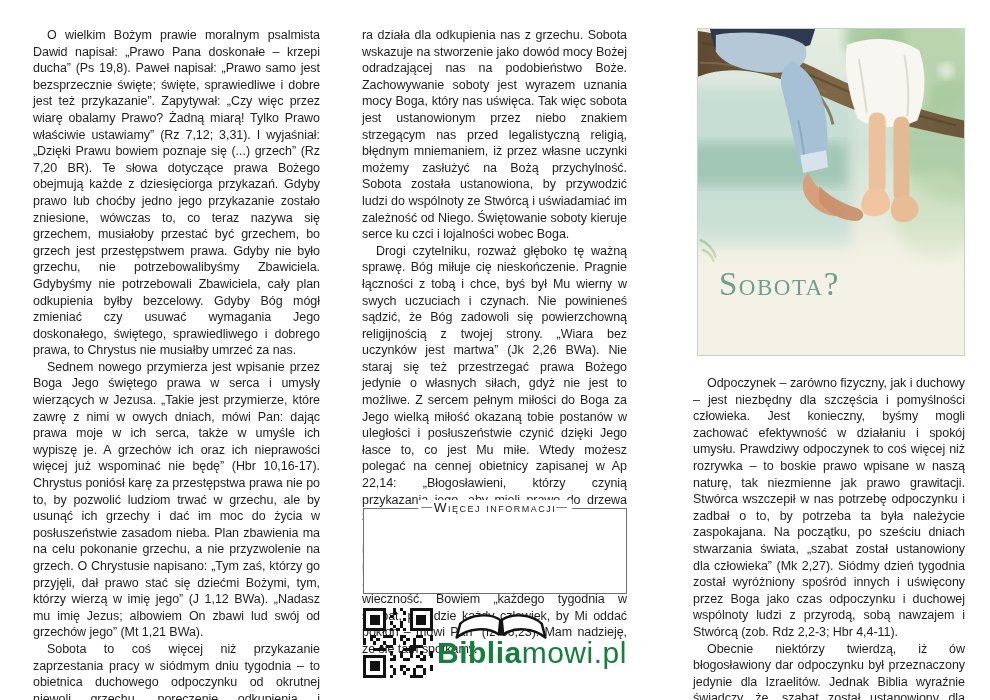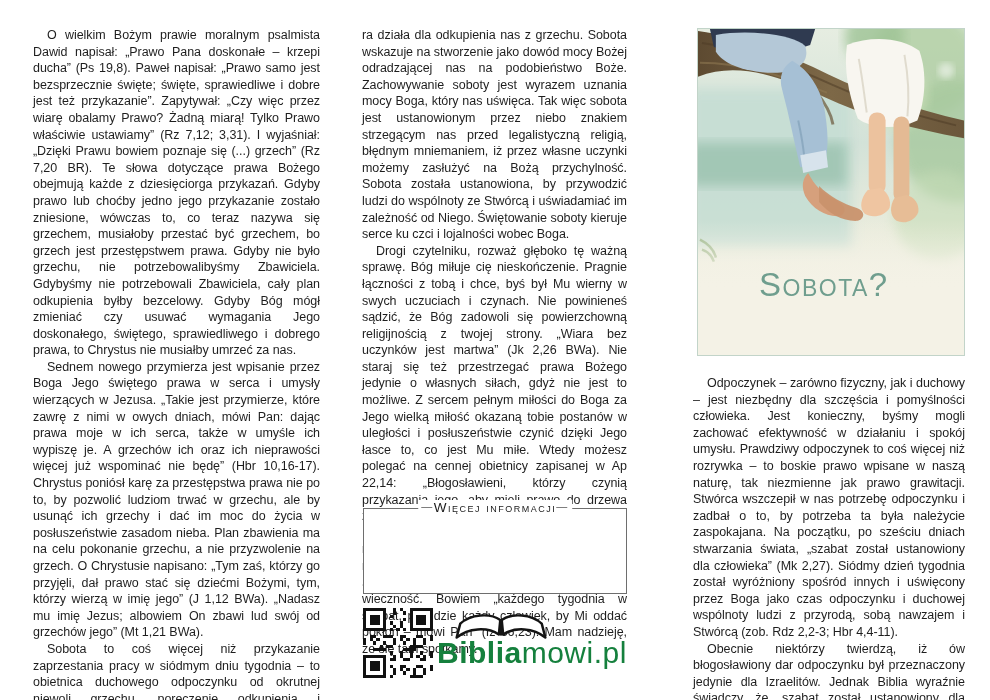--- a/index.html
+++ b/index.html
@@ -20,22 +20,22 @@
   .col-right { left:693px; top:375px; width:272px; }
 
   
   .cover {
     position:absolute; left:697px; top:28px; width:268px; height:328px;
     border:1px solid #c2d4c9; overflow:hidden; background:#f4f2e6;
   }
   .cover svg { display:block; width:100%; height:100%; }
   .cover-title {
     position:absolute; left:21px; top:237px;
-    font-family:Liberation Sans, sans-serif; font-variant:small-caps;
-    font-size:33px; line-height:37px; letter-spacing:1.5px; color:#6f9e8e;margin-left:40px;
+    font-family:Liberation Serif, serif; font-variant:small-caps;
+    font-size:33px; line-height:37px; letter-spacing:1.5px; color:#6f9e8e;
   }
 
   
   .info-box {
     position:absolute; left:363px; top:508px; width:264px; height:86px;
     border:1px solid #6e6e6e; background:#fff;
   }
   .info-box .legend {
     position:absolute; top:-9px; left:50%; transform:translateX(-50%);
     background:#fff; padding:0 3px; white-space:nowrap;

